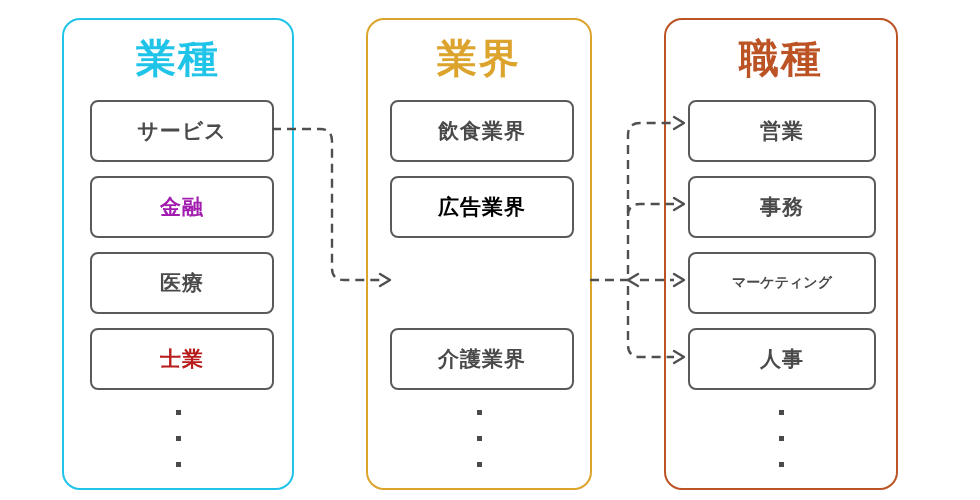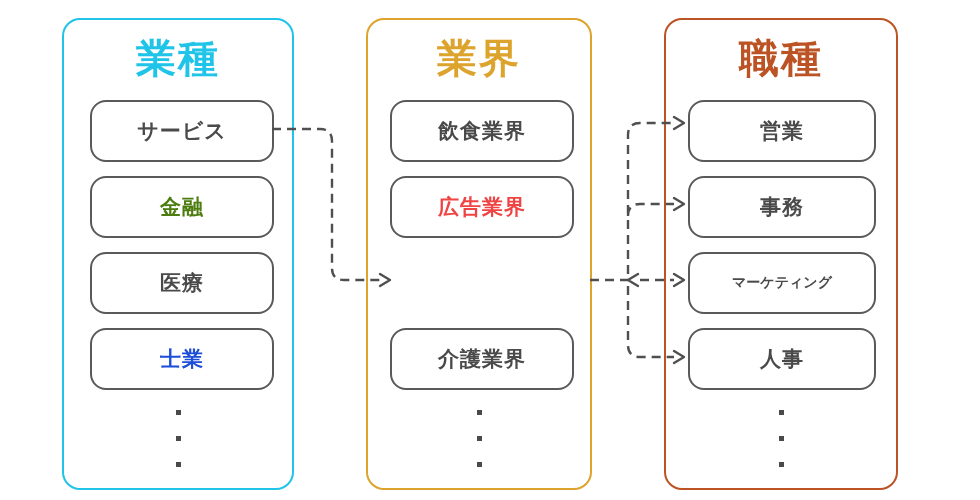--- a/index.html
+++ b/index.html
@@ -51,21 +51,21 @@
   }
   #col-gyoshu  .column-title { color: #17C7EB; }
   #col-gyokai  .column-title { color: #DDA42D; }
   #col-shokushu .column-title { color: #C35325; }
 
   
   .item-box {
     position: absolute;
     height: 62px;
     border: 2px solid #5A5A5A;
-    border-radius: 16px;
+    border-radius: 8px;
     background: #ffffff;
     box-sizing: border-box;
     display: flex;
     align-items: center;
     justify-content: center;
     color: #4A4A4A;
     font-size: 21px;
     font-weight: 700;
     letter-spacing: 1px;
     white-space: nowrap;
@@ -117,36 +117,36 @@
 </style>
 </head>
 <body style="background: rgb(255, 255, 255);">
 
 <div id="stage">
 
   <div class="column" id="col-gyoshu" style="border-color: rgb(31, 196, 232);">
     <div class="column-title" style="color: rgb(31, 196, 232);">業種</div>
 
     <div class="item-box r0" style="border-color: rgb(90, 90, 90); color: rgb(74, 74, 74);">サービス</div>
-    <div class="item-box r1" style="border-color: rgb(90, 90, 90); color: #4d7c0f;">金融</div>
+    <div class="item-box r1" style="border-color: rgb(90, 90, 90); color: #a21caf;">金融</div>
     <div class="item-box r2" style="border-color: rgb(90, 90, 90); color: rgb(74, 74, 74);">医療</div>
-    <div class="item-box r3" style="border-color: rgb(90, 90, 90); color: #1d4ed8;">士業</div>
+    <div class="item-box r3" style="border-color: rgb(90, 90, 90); color: #b91c1c;">士業</div>
 
     <div class="dots">
       <span></span>
       <span></span>
       <span></span>
     </div>
   </div>
 
   <div class="column" id="col-gyokai" style="border-color: rgb(221, 164, 45);">
     <div class="column-title" style="color: rgb(221, 164, 45);">業界</div>
 
     <div class="item-box r0" style="border-color: rgb(90, 90, 90); color: rgb(74, 74, 74);">飲食業界</div>
-    <div class="item-box r1" style="border-color: rgb(90, 90, 90); color: #ef4444;">広告業界</div>
+    <div class="item-box r1" style="border-color: rgb(90, 90, 90); color: #000000;">広告業界</div>
     <div class="item-box r3" style="border-color: rgb(90, 90, 90); color: rgb(74, 74, 74);">介護業界</div>
 
     <div class="dots">
       <span></span>
       <span></span>
       <span></span>
     </div>
   </div>
 
   <div class="column" id="col-shokushu" style="border-color: rgb(188, 83, 36);">

